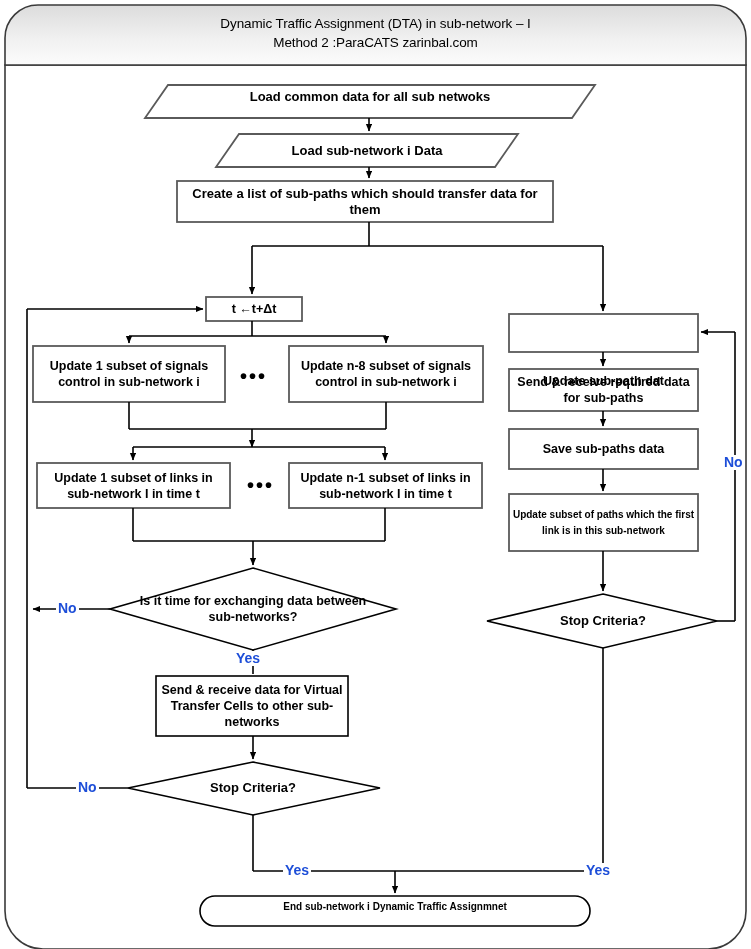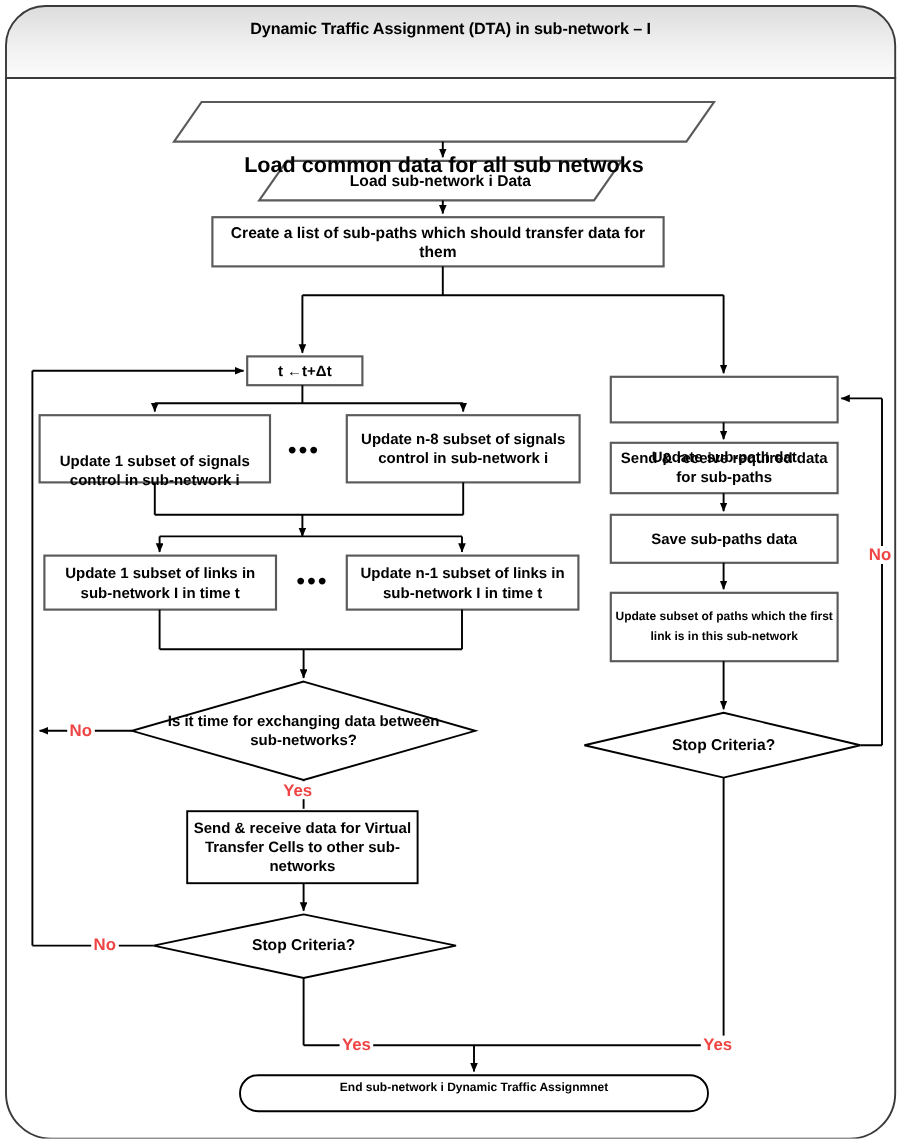--- a/index.html
+++ b/index.html
@@ -23,41 +23,41 @@
     width: 751px;
     height: 949px;
   }
   .banner-title {
     position: absolute;
     left: 0;
     top: 14px;
     width: 751px;
     text-align: center;
     font-size: 13.5px;
-    font-weight: bold;
+    font-weight: normal;
     color: #000000;
     line-height: 19px;
     letter-spacing: -0.1px;
   }
   .node-label {
     position: absolute;
     display: flex;
     align-items: center;
     justify-content: center;
     text-align: center;
     font-weight: bold;
     color: #000000;
     pointer-events: none;
     line-height: 16px;
   }
   .edge-label {
     position: absolute;
     font-weight: bold;
     font-size: 14px;
-    color: #ef4444;
+    color: #1d4ed8;
     background: #ffffff;
     padding: 0 2px;
     line-height: 15px;
   }
   .ellipsis {
     position: absolute;
     font-weight: bold;
     font-size: 20px;
     color: #000000;
     letter-spacing: 2px;
@@ -165,31 +165,32 @@
       <line x1="717" y1="621" x2="735" y2="621"></line>
       <line x1="735" y1="621" x2="735" y2="332"></line>
       <line x1="735" y1="332" x2="701" y2="332" marker-end="url(#arrow)"></line>
 
       <line x1="603" y1="648" x2="603" y2="871"></line>
     </g>
   </svg>
 
   <div class="banner-title">
     <div>Dynamic Traffic Assignment (DTA) in sub-network – I</div>
+    <div>Method 2 :ParaCATS zarinbal.com</div>
   </div>
 
-  <div class="node-label" style="left:145px; top:85px; width:450px; height:23px; font-size:18px;margin-top:40px;">Load common data for all sub netwoks</div>
+  <div class="node-label" style="left:145px; top:85px; width:450px; height:23px; font-size:13px;">Load common data for all sub netwoks</div>
 
   <div class="node-label" style="left:216px; top:134px; width:302px; height:33px; font-size:13px;">Load sub-network i Data</div>
 
   <div class="node-label" style="left:180px; top:181px; width:370px; height:41px; font-size:13px;">Create a list of sub-paths which should transfer data for them</div>
 
   <div class="node-label" style="left:206px; top:297px; width:96px; height:24px; font-size:12.5px;">t ←t+Δt</div>
 
-  <div class="node-label" style="left:36px; top:364px; width:186px; height:56px; font-size:12.5px;">Update 1 subset of signals control in sub-network i</div>
+  <div class="node-label" style="left:36px; top:346px; width:186px; height:56px; font-size:12.5px;">Update 1 subset of signals control in sub-network i</div>
 
   <div class="node-label" style="left:292px; top:346px; width:188px; height:56px; font-size:12.5px;">Update n-8 subset of signals control in sub-network i</div>
 
   <div class="ellipsis" style="left:240px; top:369px;">•••</div>
 
   <div class="node-label" style="left:40px; top:463px; width:187px; height:45px; font-size:12.5px;">Update 1 subset of links in sub-network I in time t</div>
 
   <div class="node-label" style="left:292px; top:463px; width:187px; height:45px; font-size:12.5px;">Update n-1 subset of links in sub-network I in time t</div>
 
   <div class="ellipsis" style="left:247px; top:478px;">•••</div>

